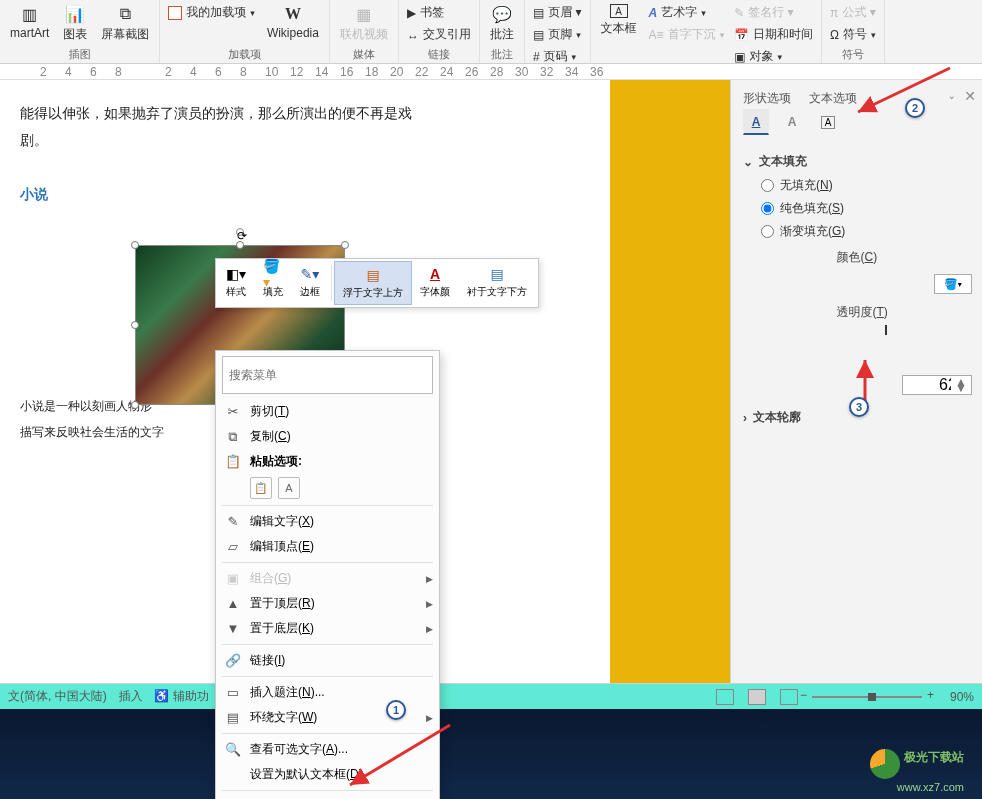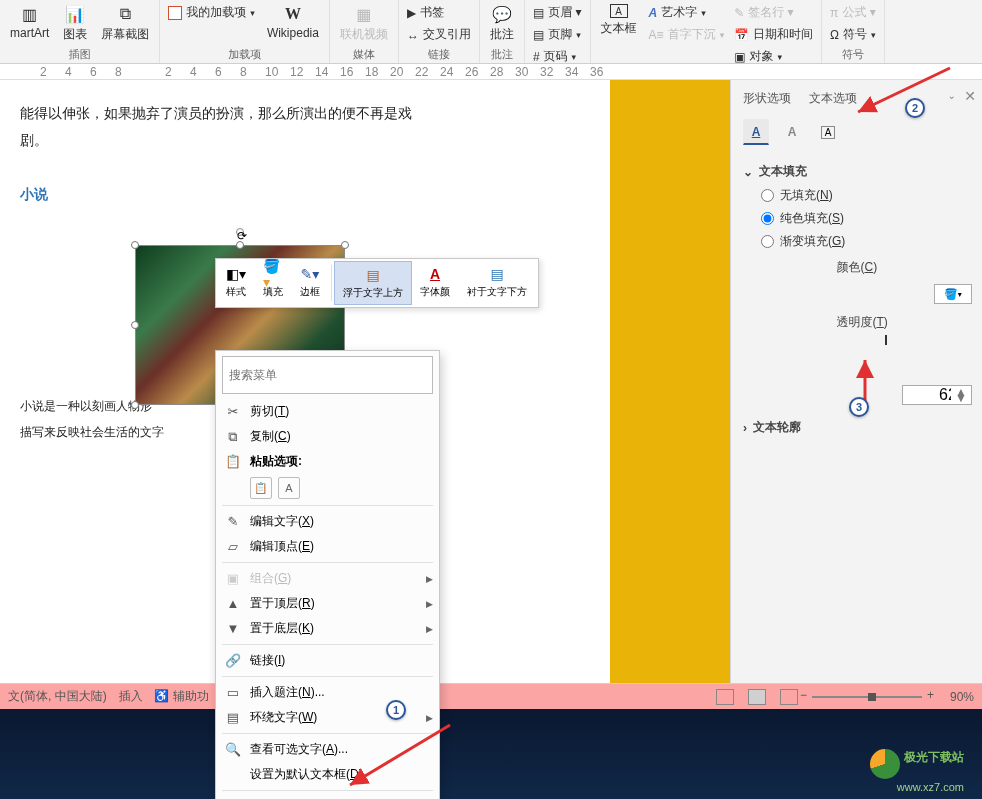--- a/index.html
+++ b/index.html
@@ -51,21 +51,21 @@
 .cm-arrow { font-size: 9px; color: #666; }
 .cm-sep { height: 1px; background: #e0e0e0; margin: 3px 6px; }
 .cm-paste-row { padding: 3px 6px 3px 34px; display: flex; gap: 6px; }
 .cm-paste-btn { width: 22px; height: 22px; border: 1px solid #bbb; border-radius: 2px; display:flex;align-items:center;justify-content:center;font-size:11px;color:#666;cursor:pointer; }
 
 
 .side-panel { width: 252px; background: #f3f3f3; border-left: 1px solid #d4d4d4; padding: 8px 10px 8px 12px; position: relative; }
 .sp-title { font-size: 15px; color: #333; margin-bottom: 10px; }
 .sp-close { position: absolute; right: 6px; top: 8px; font-size: 14px; color: #888; cursor: pointer; }
 .sp-chev { position: absolute; right: 26px; top: 10px; font-size: 10px; color: #888; cursor: pointer; }
-.sp-tabs { display: flex; gap: 18px; margin-bottom: 10px; }
+.sp-tabs { display: flex; gap: 18px; }
 .sp-tab { font-size: 12px; color: #555; cursor: pointer; padding: 2px 0; }
 .sp-tab.active { }
 .sp-iconrow { display: flex; gap: 10px; margin-bottom: 14px; }
 .sp-iconbtn { width: 26px; height: 26px; border: 1px solid transparent; display:flex;align-items:center;justify-content:center;cursor:pointer; }
 .sp-iconbtn.active { border-bottom: 2px solid #2b579a; background:#e9e9e9; }
 .sp-section { margin-bottom: 6px; }
 .sp-section-h { display:flex; align-items:center; gap:6px; font-size: 12px; font-weight: bold; color:#444; cursor:pointer; padding: 4px 0; }
 .sp-radio-row { display:flex; align-items:center; gap: 6px; padding: 3px 0 3px 18px; font-size:12px; color:#333; }
 .sp-radio-row input { margin:0; }
 .sp-field-row { display:flex; align-items:center; gap: 8px; padding: 6px 0 4px 18px; font-size:12px;flex-direction:column;}
@@ -75,21 +75,21 @@
 .sp-slider::after{content:"";position:absolute;left:18px;top:-4px;width:2px;height:10px;background:#333;}
 .sp-spin { width: 70px; height: 20px; border:1px solid #aaa; display:flex; align-items:center; padding: 0 4px; margin-left: auto; background:#fff;}
 .sp-spin input { border:0; width: 44px; font-size:16px; outline:none;padding-left:32px; }
 .sp-spin .spbtns { display:flex; flex-direction:column; font-size:6px; color:#777; line-height:6px; margin-left:auto;}
 .badge { position: absolute; width: 20px; height: 20px; border-radius: 50%; background: #fff; border: 2px solid #2b579a; color:#2b579a; font-weight:bold; font-size:11px; display:flex;align-items:center;justify-content:center; box-shadow: 0 1px 3px rgba(0,0,0,.3); z-index:50;}
 
 
 .arrow { position: absolute; pointer-events: none; z-index:40;}
 
 
-.status { position: absolute; left:0; bottom: 90px; height: 26px; width: 100%; background: #fca5a5; border-top: 1px solid #d0d0d0; display:flex; align-items:center; padding: 0 8px; gap: 12px; font-size: 12px; color:#555;}
+.status { position: absolute; left:0; bottom: 90px; height: 26px; width: 100%; background: #5eead4; border-top: 1px solid #d0d0d0; display:flex; align-items:center; padding: 0 8px; gap: 12px; font-size: 12px; color:#555;}
 .status .st-right { margin-left: auto; display:flex; align-items:center; gap: 14px;}
 .viewbtn { width:18px; height:16px; border:1px solid #888; display:inline-block; }
 .viewbtn.active { background:#d0d0d0; }
 .zoom-slider { width: 110px; height: 2px; background:#888; position:relative; }
 .zoom-slider::before{content:"−";position:absolute;left:-12px;top:-8px;color:#555;}
 .zoom-slider::after{content:"+";position:absolute;right:-12px;top:-8px;color:#555;}
 .zoom-thumb{position:absolute;left:56px;top:-3px;width:8px;height:8px;background:#555;}
 
 
 .desktop-strip { position:absolute; left:0; bottom:0; height: 90px; width:100%; background: linear-gradient(#0a1830,#102848); }

